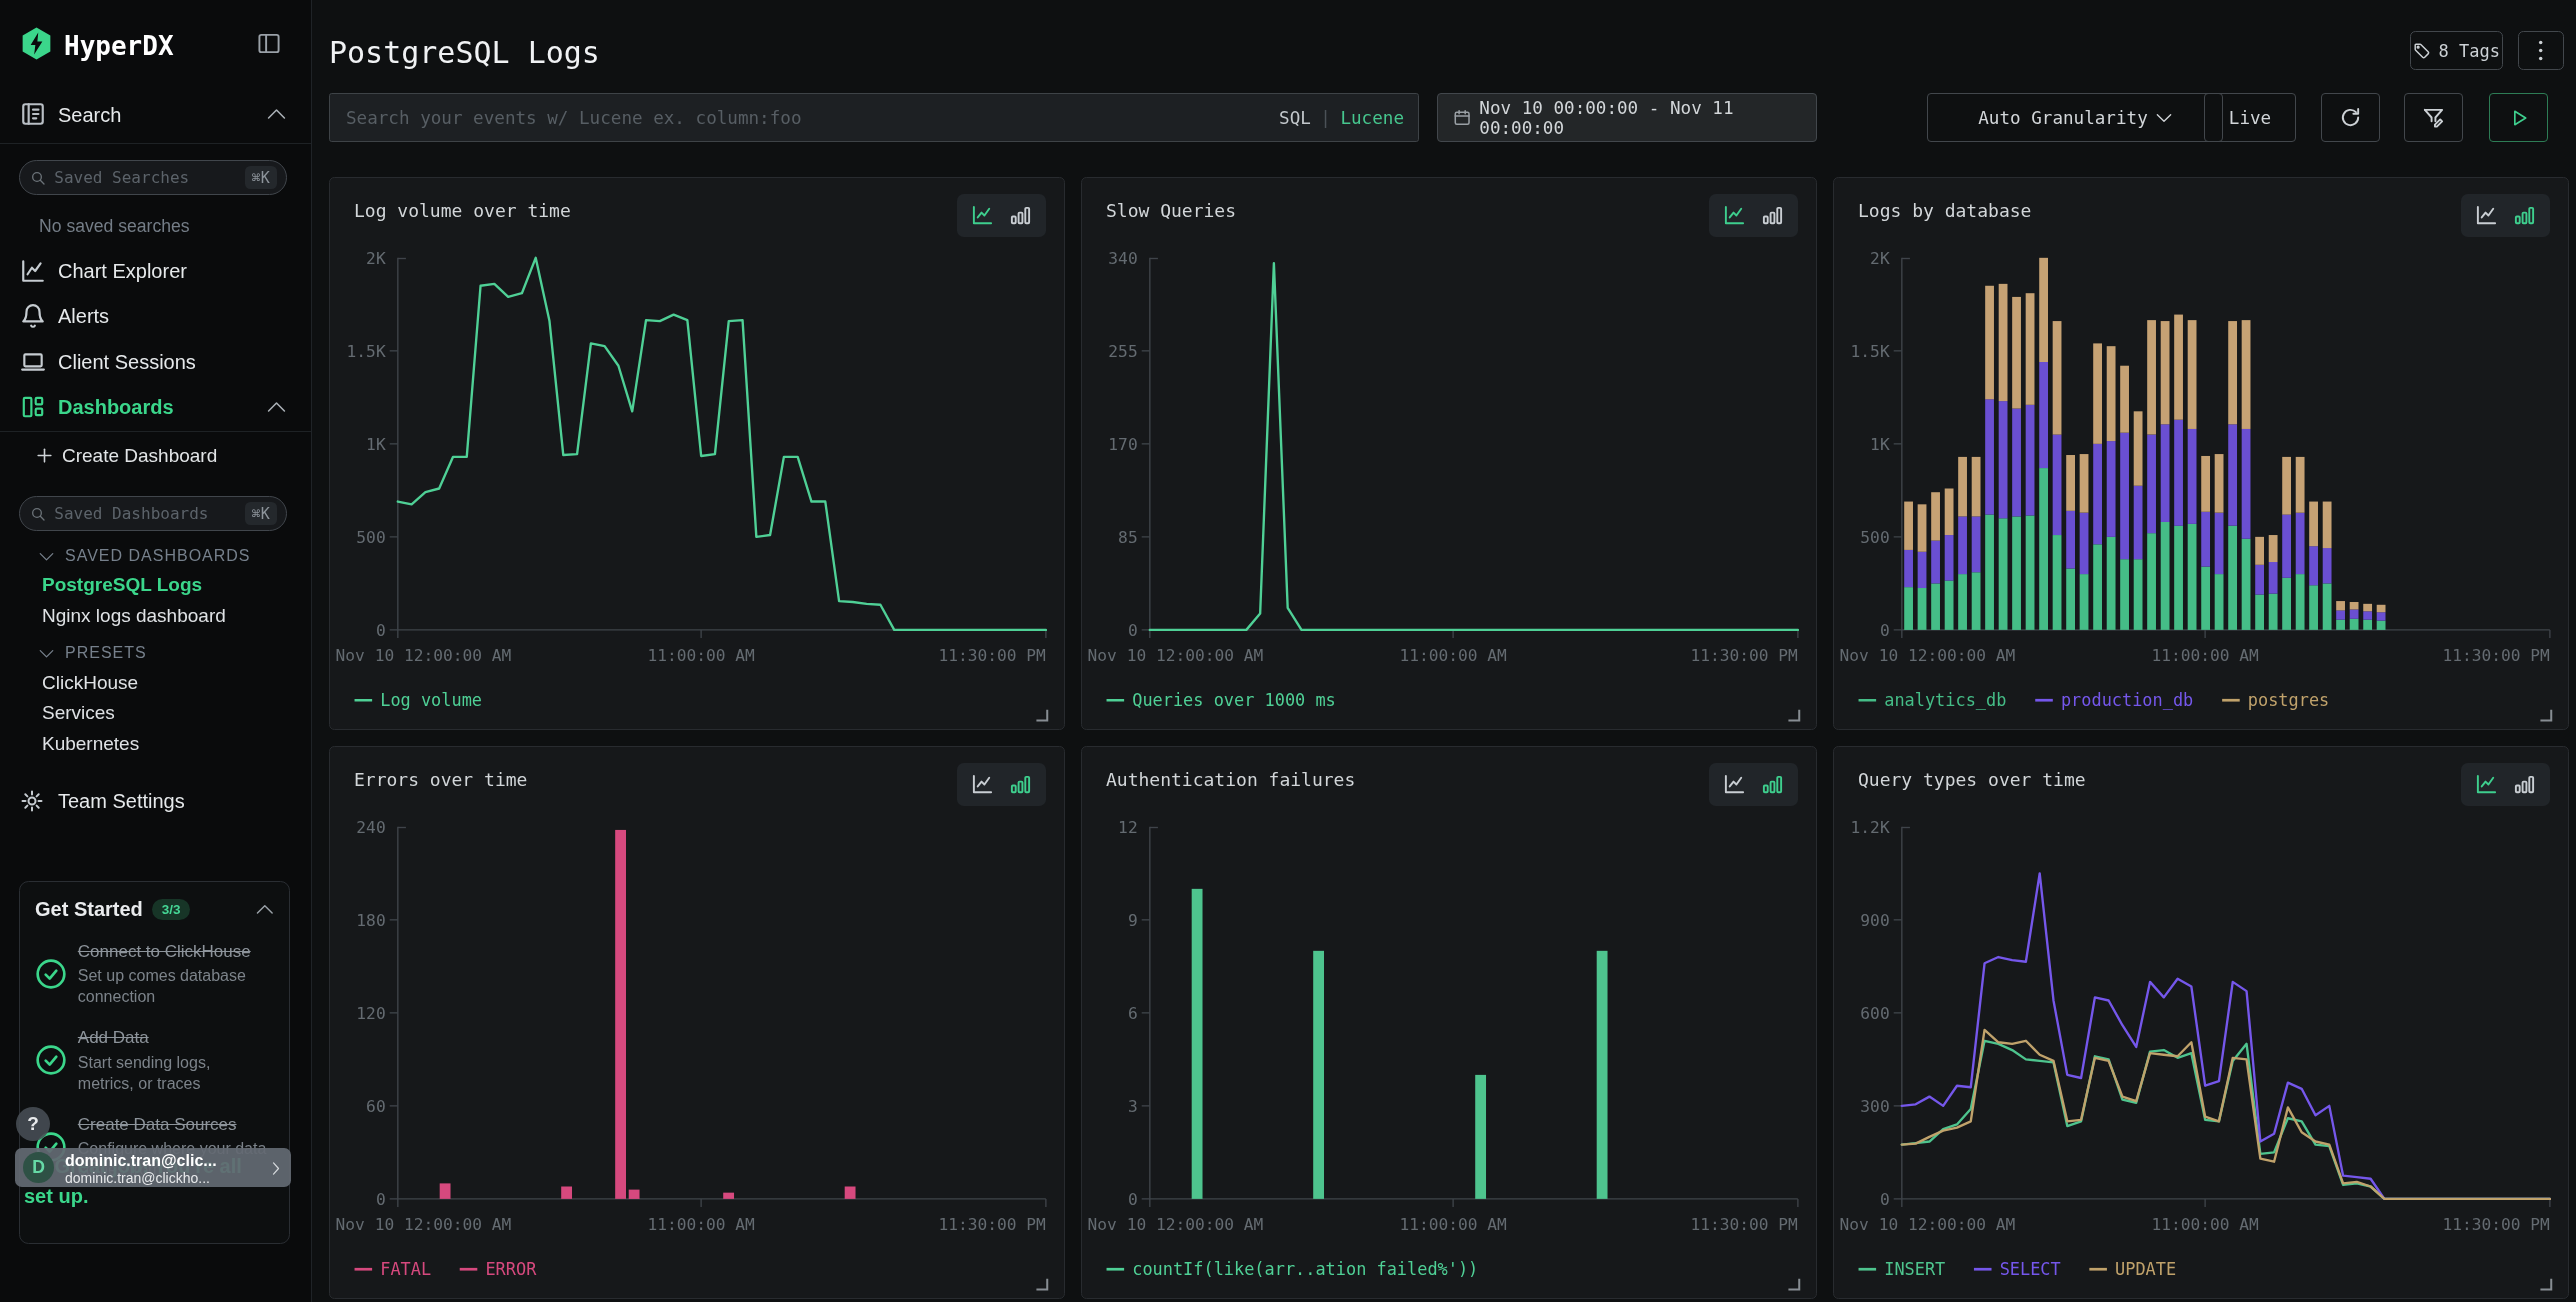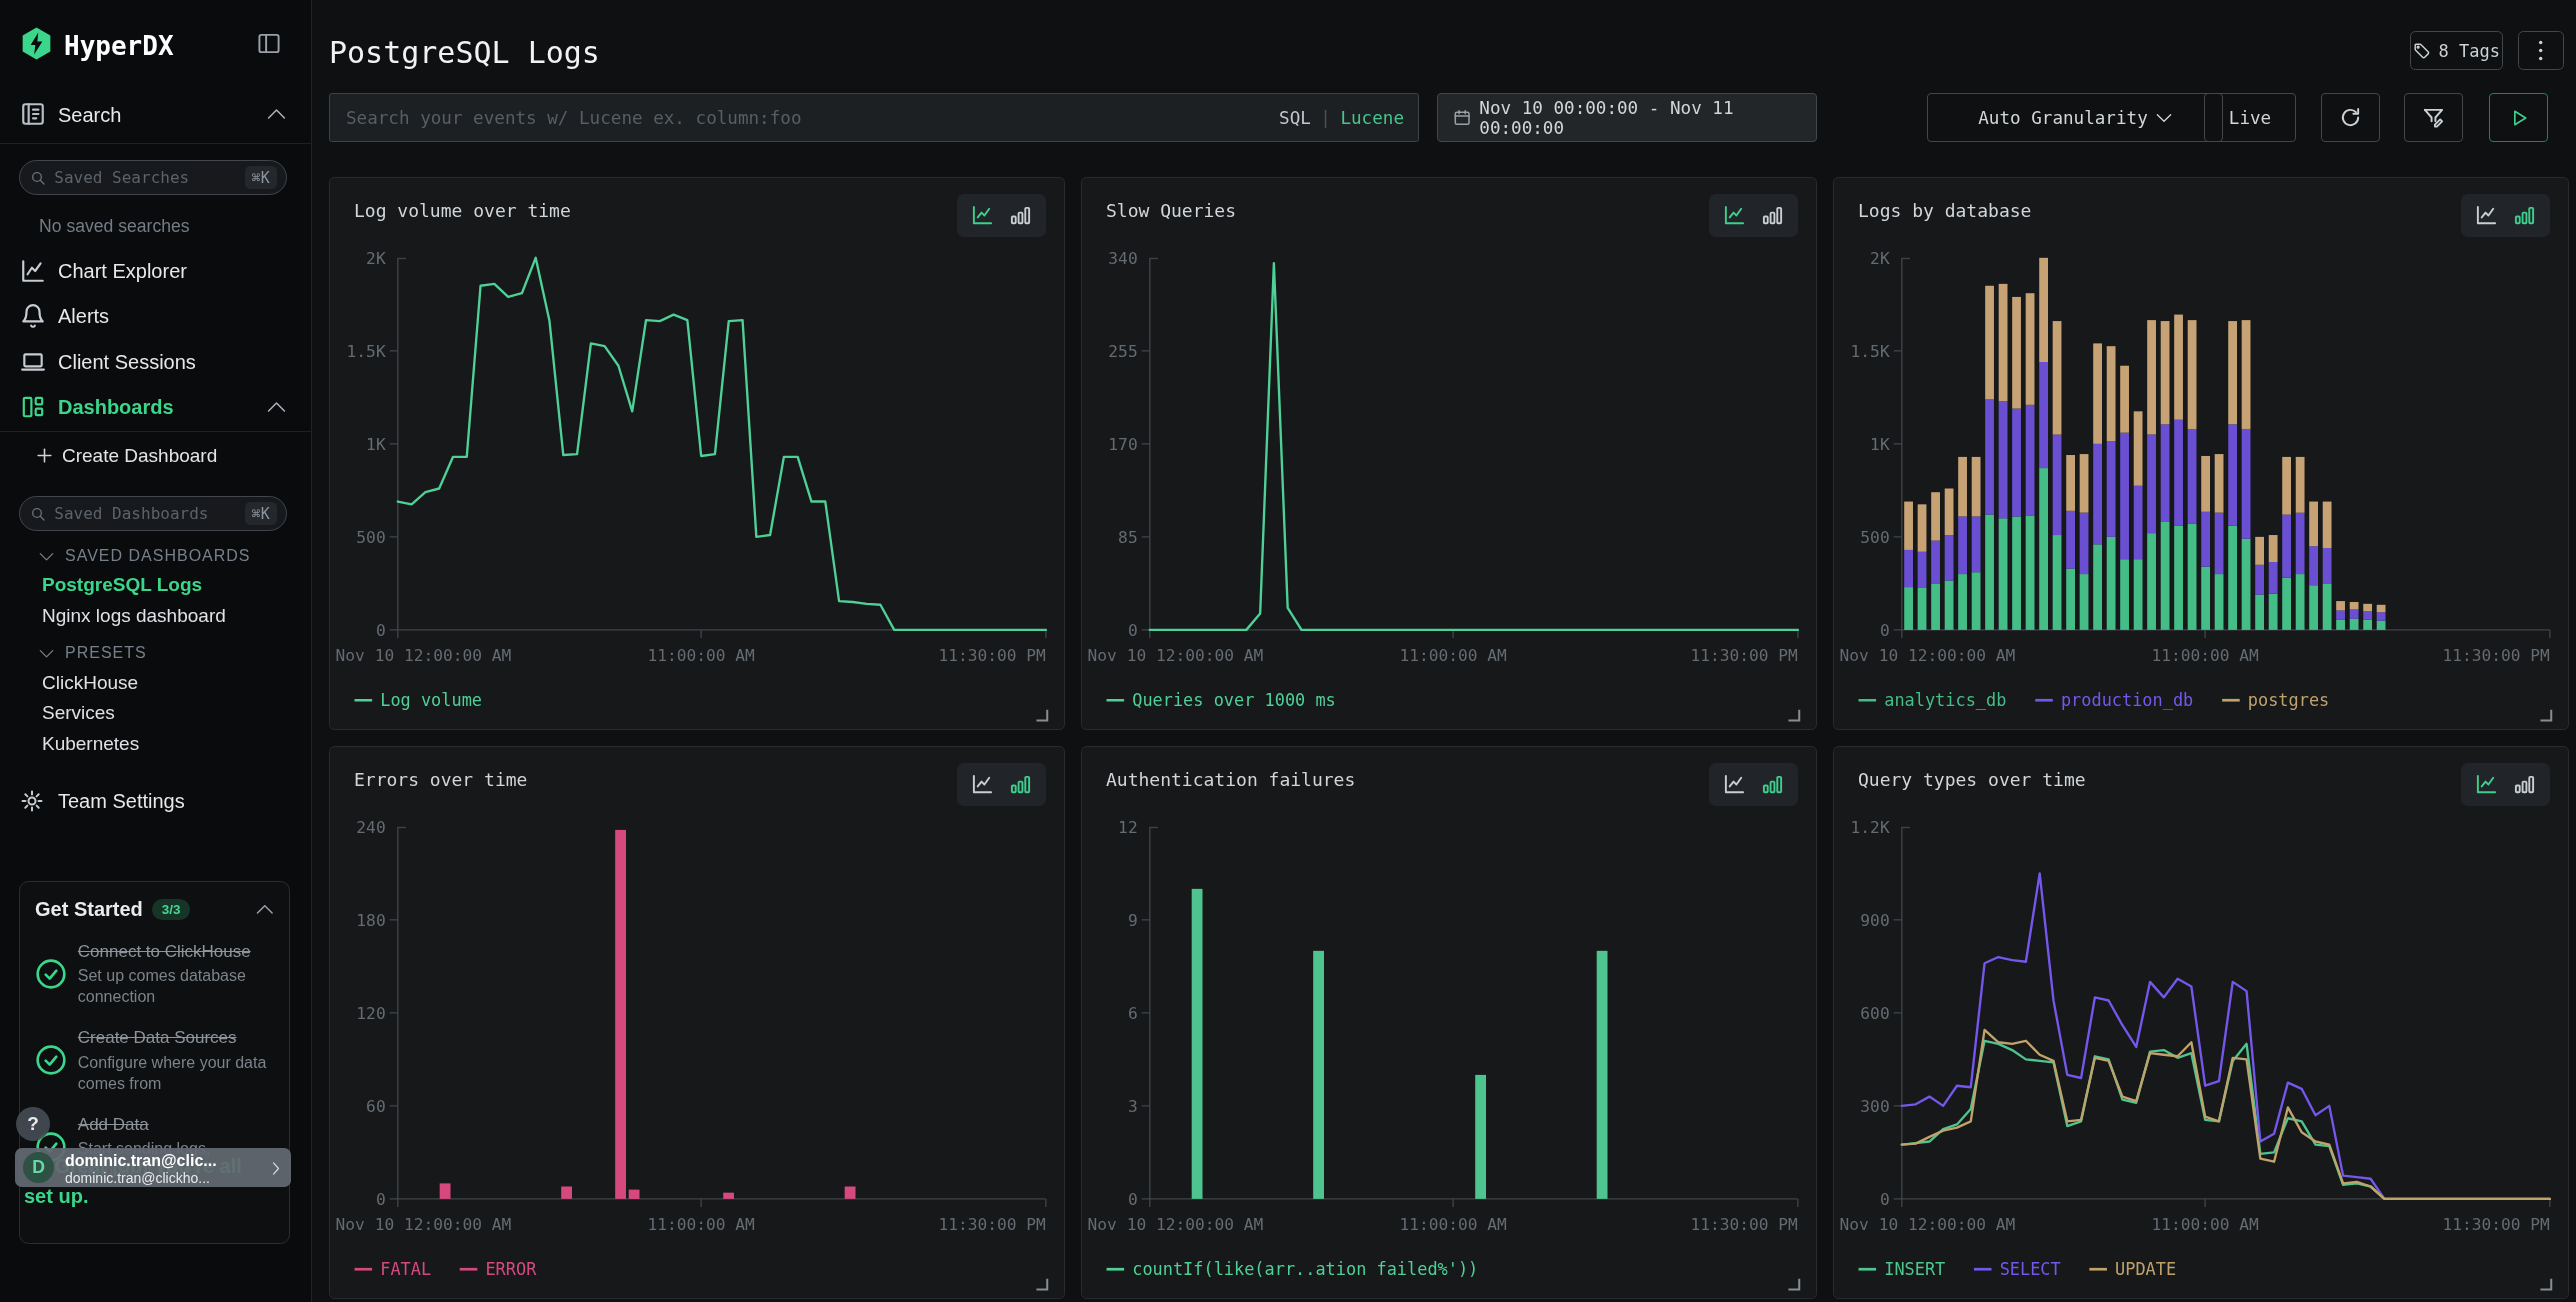--- a/index.html
+++ b/index.html
@@ -207,32 +207,32 @@
           <div class="gs-item-title">Connect to ClickHouse</div>
            <div class="gs-item-desc">Set up comes database connection</div>
         </div>
     </div>
     <div class="gs-item">
       <svg class="gs-check ic" viewBox="0 0 24 24">
           <circle cx="12" cy="12" r="10"></circle>
           <polyline points="8,12.5 11,15.5 16,9.5"></polyline>
         </svg>
       <div>
-          <div class="gs-item-title">Create Data Sources</div>
-           <div class="gs-item-desc">Configure where your data comes from</div>
+          <div class="gs-item-title">Add Data</div>
+           <div class="gs-item-desc">Start sending logs, metrics, or traces</div>
         </div>
     </div>
     <div class="gs-item">
       <svg class="gs-check ic" viewBox="0 0 24 24">
           <circle cx="12" cy="12" r="10"></circle>
           <polyline points="8,12.5 11,15.5 16,9.5"></polyline>
         </svg>
       <div>
-          <div class="gs-item-title">Add Data</div>
-           <div class="gs-item-desc">Start sending logs, metrics, or traces</div>
+          <div class="gs-item-title">Create Data Sources</div>
+           <div class="gs-item-desc">Configure where your data comes from</div>
         </div>
     </div>
   </div>
 
   <div class="congrats">
     <div>🎉 Great job! You're all</div>
     <div>set up.</div>
   </div>
   <div class="help-btn">?</div>
   <div class="user-pill">

